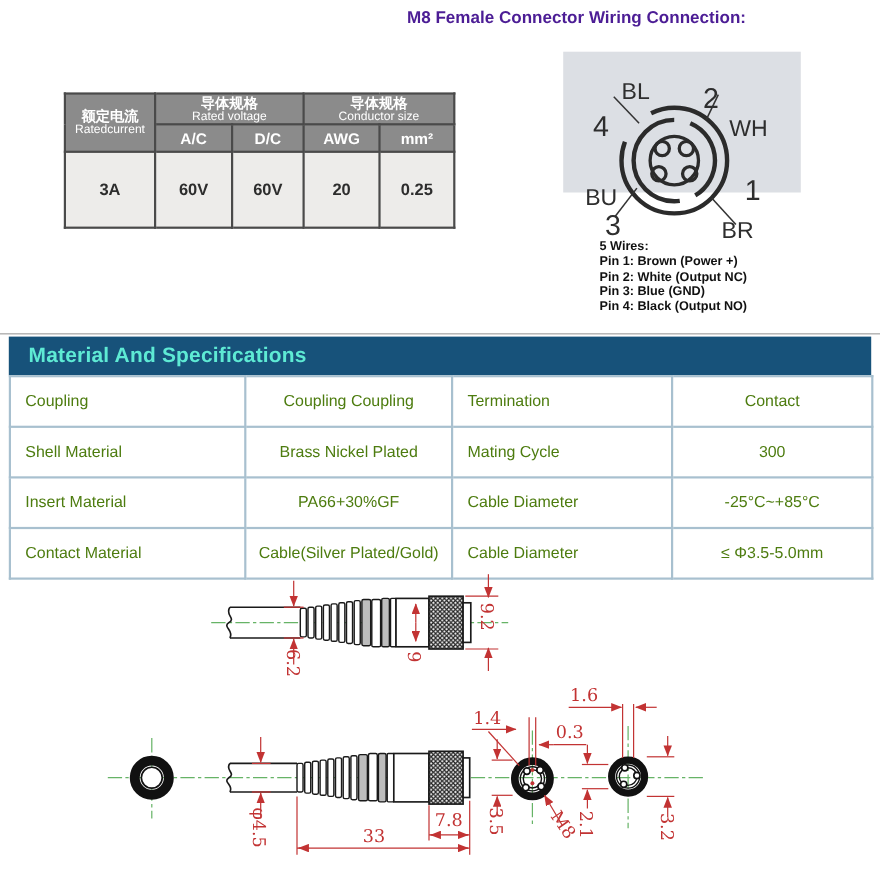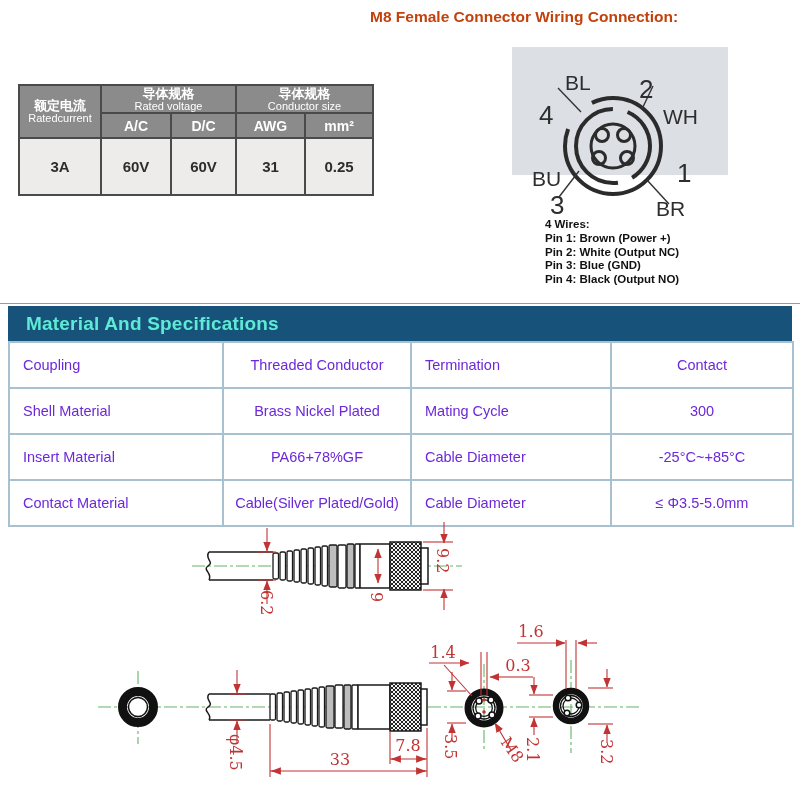--- a/index.html
+++ b/index.html
@@ -1,43 +1,43 @@
 <!DOCTYPE html>
 <html><head>
 <meta charset="utf-8">
 <style>
   html,body{margin:0;padding:0;}
   body{width:800px;height:800px;position:relative;background:#fff;
        font-family:"Liberation Sans",sans-serif;overflow:hidden;color:#1a1a1a;}
   .abs{position:absolute;}
 
   
-  table.rating{border-collapse:collapse;table-layout:fixed;}
+  table.rating{border-collapse:collapse;table-layout:fixed;margin-left:40px;}
   table.rating th,table.rating td{border:2px solid #4a4a4a;padding:0;text-align:center;vertical-align:middle;}
   table.rating th{background:#8b8b8b;color:#fff;font-weight:bold;}
   table.rating td{background:#edecea;color:#2d2d2d;font-weight:bold;font-size:15px;}
   .zh{font-size:13px;line-height:14px;}
   .en{font-size:11px;font-weight:normal;line-height:11px;}
   .sub{font-size:14px;}
 
   
-  .main-title{font-size:15.5px;font-weight:bold;color:#c2410c;}
+  .main-title{font-size:15.5px;font-weight:bold;color:#4c1d95;}
 
   
   .conn-box{background:#dcdfe4;}
 
   
   .wire-notes div{font-size:11.5px;font-weight:bold;line-height:13.8px;color:#111;}
 
   
   .hairline{background:#9a9a9a;height:1px;}
   .spec-header{background:#17527a;color:#5eead4;font-size:19px;font-weight:bold;
                line-height:35px;padding-left:18px;letter-spacing:.2px;}
   table.specs{border-collapse:collapse;table-layout:fixed;}
-  table.specs td{border:2px solid #a8c0cf;font-size:14.5px;color:#6d28d9;height:42px;
+  table.specs td{border:2px solid #a8c0cf;font-size:14.5px;color:#4d7c0f;height:42px;
                  vertical-align:middle;background:#fff;}
   td.kl{padding-left:13px;text-align:left;}
   td.vc{text-align:center;}
 
   
   svg text.dim{font-family:"DejaVu Serif",serif;font-size:16px;fill:#c23333;}
   svg text.plabel{font-family:"Liberation Sans",sans-serif;fill:#2e2e2e;}
 </style>
 </head>
 <body>
@@ -64,25 +64,25 @@
       <div class="zh">导体规格</div>
       <div class="en">Conductor size</div>
     </th>
   </tr>
   <tr style="height:25px;">
     <th class="sub">A/C</th>
     <th class="sub">D/C</th>
     <th class="sub">AWG</th>
     <th class="sub">mm²</th>
   </tr>
-  <tr style="height:57px;border-radius:31px;">
+  <tr style="height:69px;border-radius:31px;">
     <td>3A</td>
     <td>60V</td>
     <td>60V</td>
-    <td>31</td>
+    <td>20</td>
     <td>0.25</td>
   </tr>
 </tbody>
   </table>
 
 <div class="abs main-title" style="left:370px;top:8px;">M8 Female Connector Wiring Connection:</div>
 
 <div class="abs conn-box" style="left:512px;top:47px;width:216px;height:128px;">
   <svg width="216" height="172" viewBox="0 0 216 172">
     <g fill="none" stroke="#2b2b2b">
@@ -107,53 +107,53 @@
       <text class="plabel" x="151" y="77" font-size="21">WH</text>
       <text class="plabel" x="20" y="139" font-size="21">BU</text>
       <text class="plabel" x="38" y="167" font-size="26">3</text>
       <text class="plabel" x="165" y="135" font-size="26">1</text>
       <text class="plabel" x="144" y="169" font-size="21">BR</text>
     </g>
   </svg>
 </div>
 
 <div class="abs wire-notes" style="left:545px;top:218px;">
-  <div>4 Wires:</div>
+  <div>5 Wires:</div>
   <div>Pin 1: Brown (Power +)</div>
   <div>Pin 2: White (Output NC)</div>
   <div>Pin 3: Blue (GND)</div>
   <div>Pin 4: Black (Output NO)</div>
 </div>
 
 <div class="abs hairline" style="left:0;top:303px;width:800px;"></div>
 <div class="abs spec-header" style="left:8px;top:306px;width:766px;height:35px;">Material And Specifications</div>
 
 <table class="specs abs" style="left:8px;top:341px;width:784px;">
   <colgroup>
       <col style="width:214px">
       <col style="width:188px">
       <col style="width:200px">
       <col style="width:182px">
     </colgroup>
   <tbody>
       <tr>
     <td class="kl">Coupling</td>
-    <td class="vc">Threaded Conductor</td>
+    <td class="vc">Coupling Coupling</td>
     <td class="kl">Termination</td>
     <td class="vc">Contact</td>
   </tr>
   <tr>
     <td class="kl">Shell Material</td>
     <td class="vc">Brass Nickel Plated</td>
     <td class="kl">Mating Cycle</td>
     <td class="vc">300</td>
   </tr>
   <tr>
     <td class="kl">Insert Material</td>
-    <td class="vc">PA66+78%GF</td>
+    <td class="vc">PA66+30%GF</td>
     <td class="kl">Cable Diameter</td>
     <td class="vc">-25°C~+85°C</td>
   </tr>
   <tr>
     <td class="kl">Contact Material</td>
     <td class="vc">Cable(Silver Plated/Gold)</td>
     <td class="kl">Cable Diameter</td>
     <td class="vc">≤ Φ3.5-5.0mm</td>
   </tr>
 </tbody>

